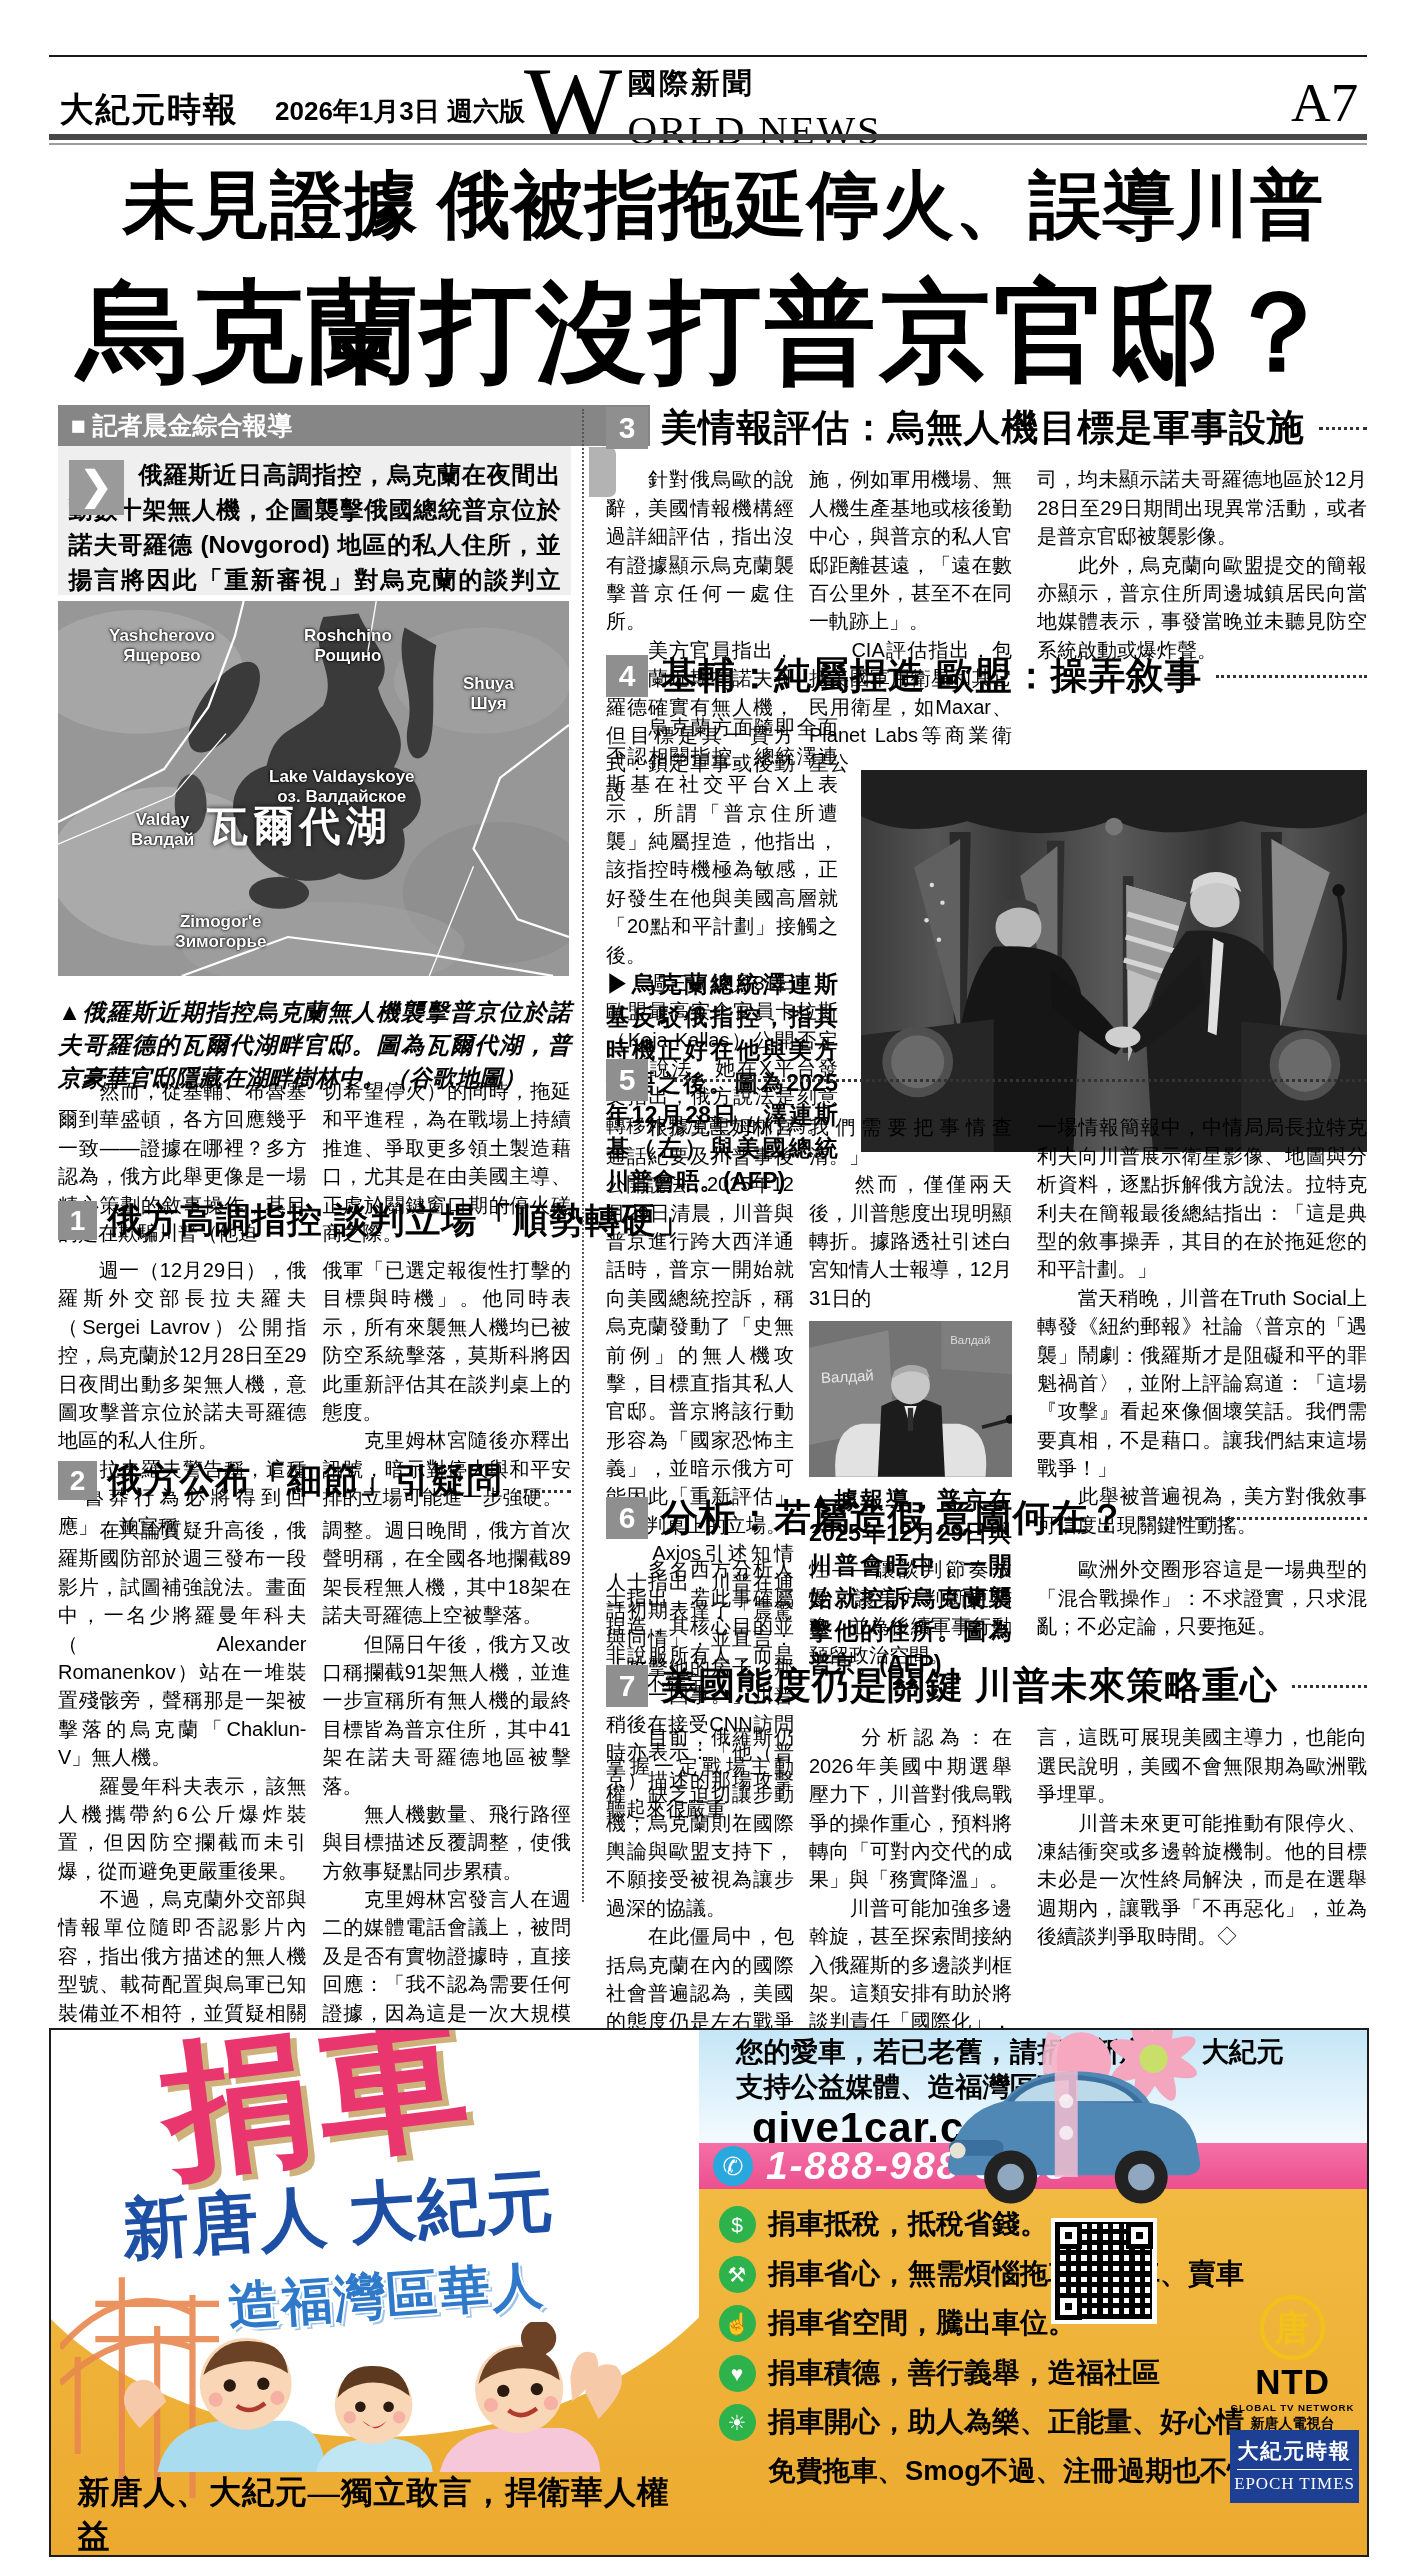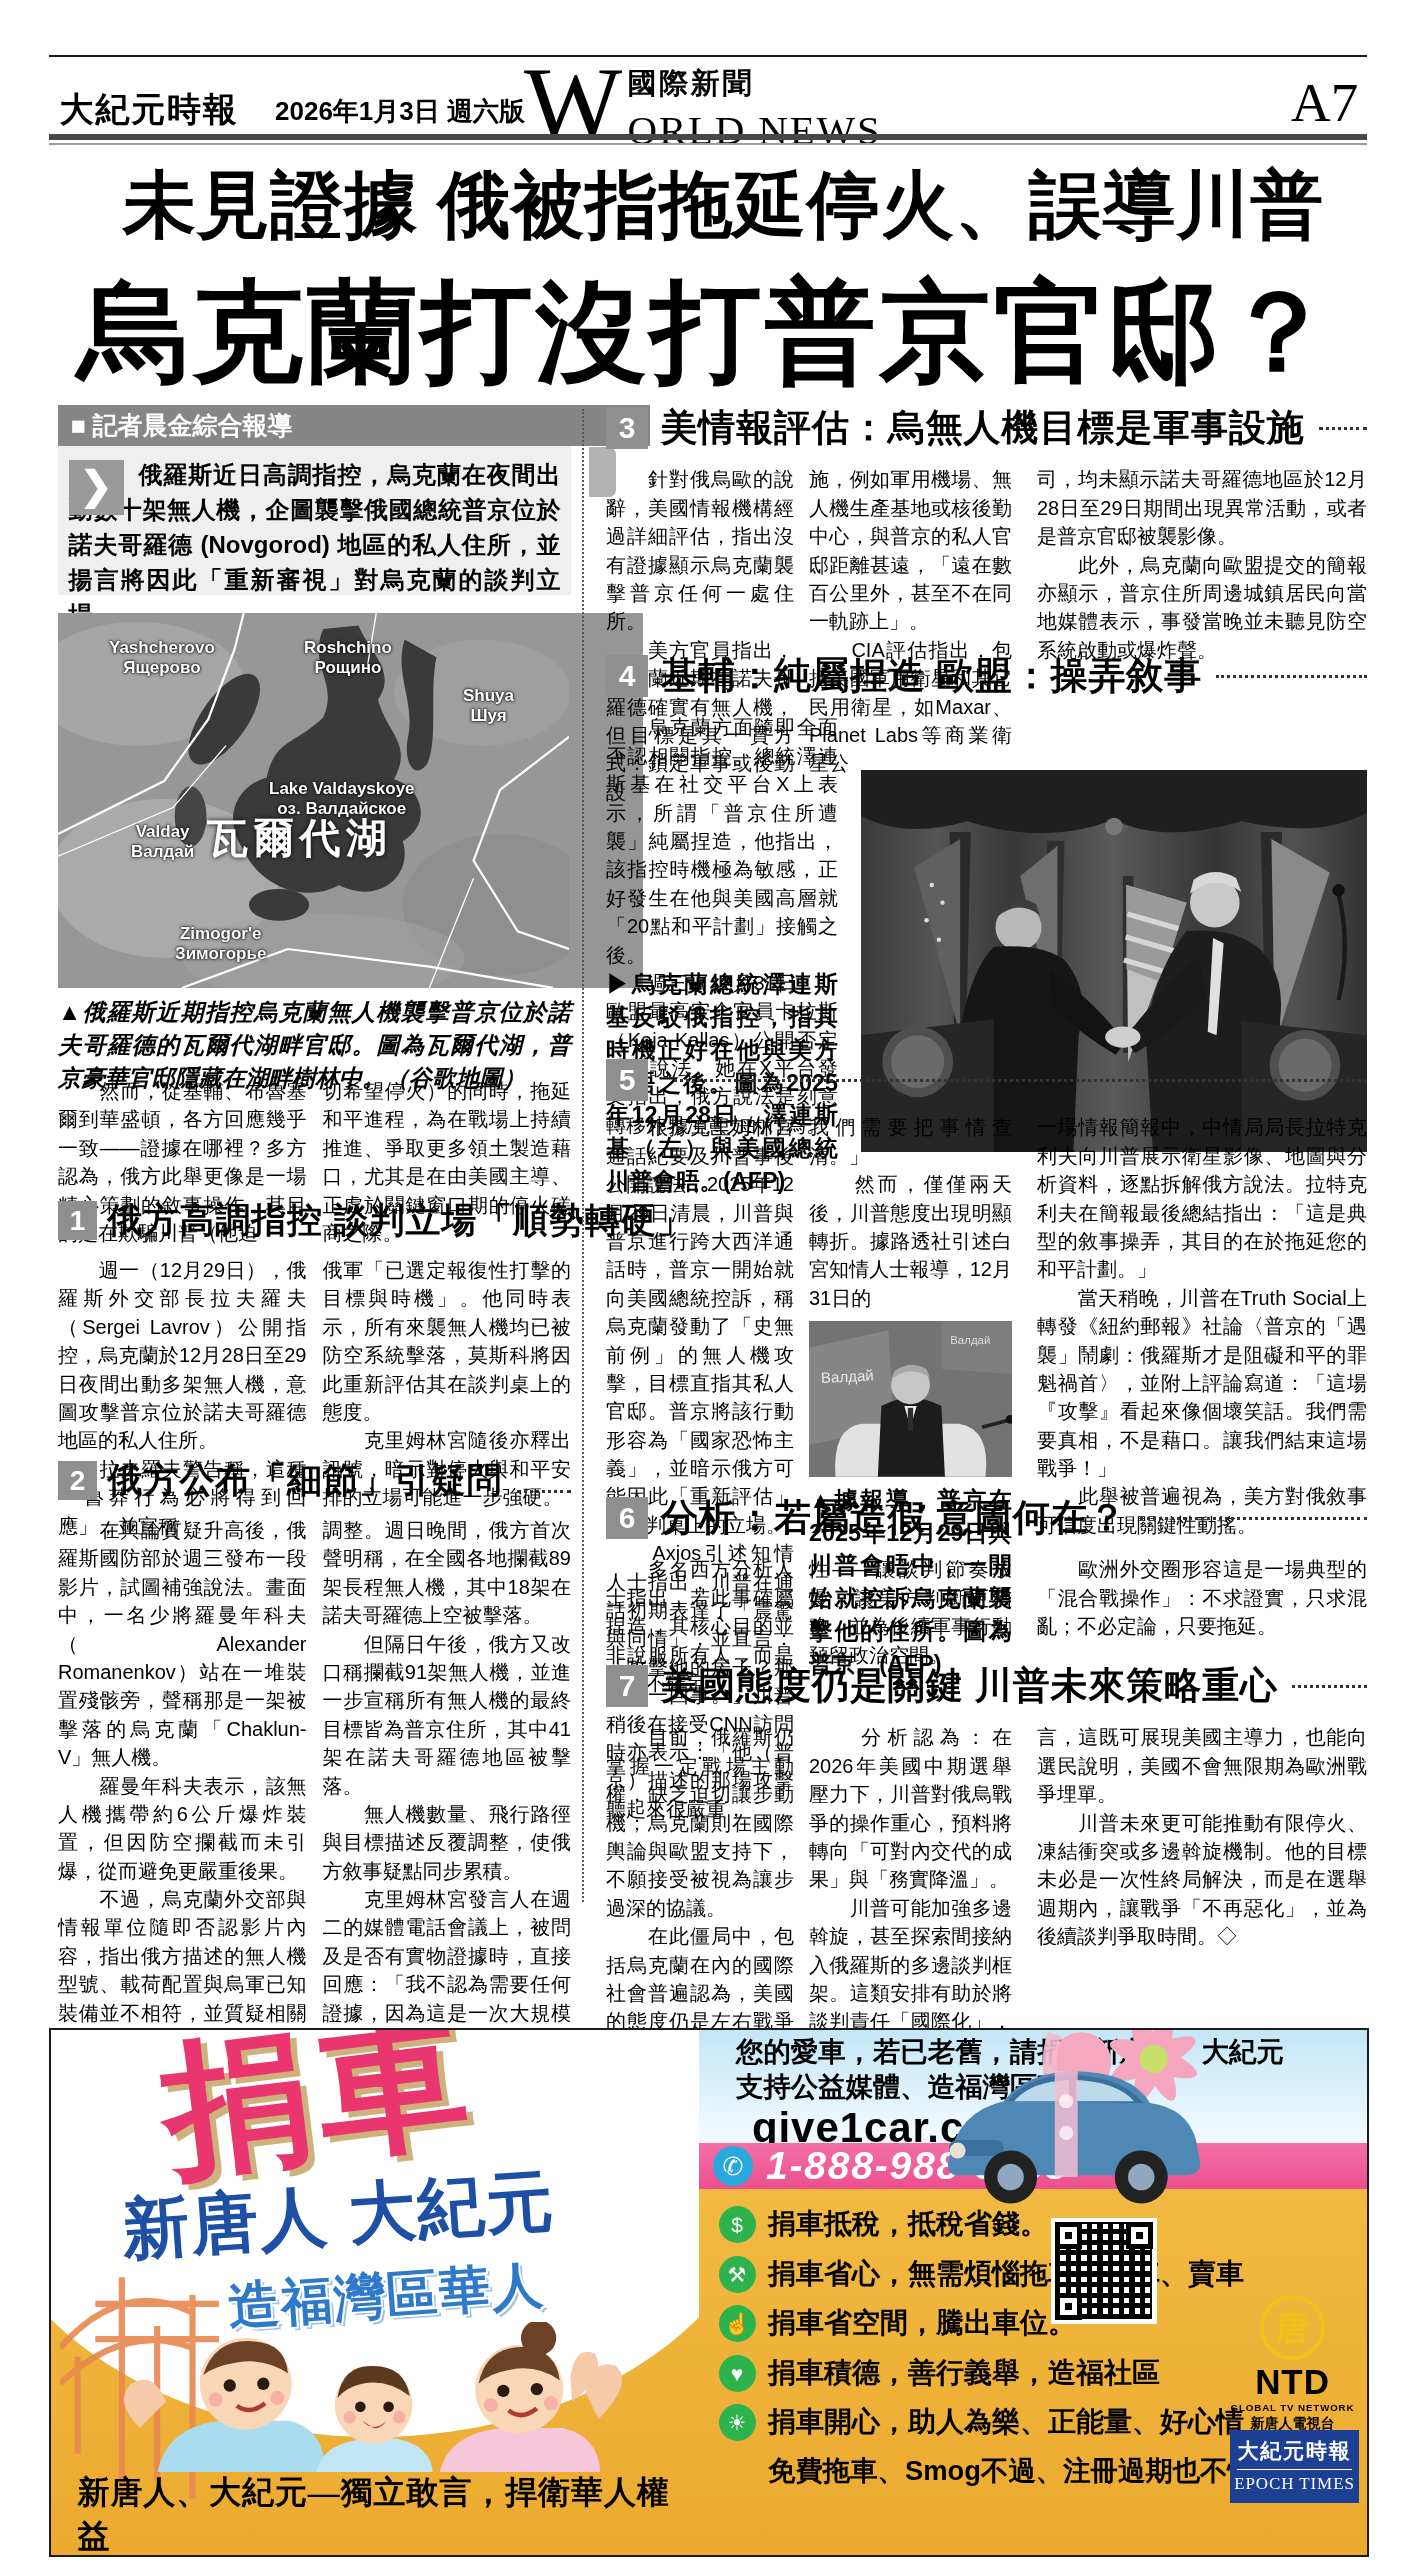--- a/index.html
+++ b/index.html
@@ -34,21 +34,21 @@
   .caption{font-weight:700;font-size:23.4px;line-height:1.40;text-align:justify;}
   
   #rep-bar{left:0;top:0;width:592px;height:41px;background:#868686;color:#fff;
       font-weight:700;font-size:25px;line-height:41px;padding-left:12.4px;box-sizing:border-box;}
   #rep-body{left:0;top:41px;width:513px;height:149px;background:#efefef;box-sizing:border-box;padding:12.4px 10.6px;}
   #rep-arrow{position:absolute;left:10.6px;top:14px;width:55px;height:55px;background:#9a9a9a;
       color:#fff;font-size:39px;font-weight:900;text-align:center;line-height:51px;}
   #rep-text{font-size:24px;line-height:1.45;font-weight:600;text-align:justify;}
   #rep-text .lead-in{display:inline-block;width:69px;height:0.9px;}
   
-  #mapbox{left:0;top:208px;width:585px;height:375px;background:#969696;overflow:hidden;}
+  #mapbox{left:0;top:196px;width:511px;height:375px;background:#969696;overflow:hidden;}
   .maplabel{position:absolute;color:#fff;font-weight:700;font-size:17px;line-height:1.15;
       text-align:center;text-shadow:0 0 3.5px #000,0 0 1.8px #000;}
   #lake-cn{position:absolute;color:#fff;font-size:41px;font-weight:600;letter-spacing:5.3px;
       text-shadow:0 0 5.3px #000;}
   #map-caption{left:0;top:591px;width:513px;font-style:italic;}
   
   .twocol{display:flex;gap:16px;}
   .twocol .c{width:249px;}
   #leadcols{left:0;top:672px;width:513px;}
   

